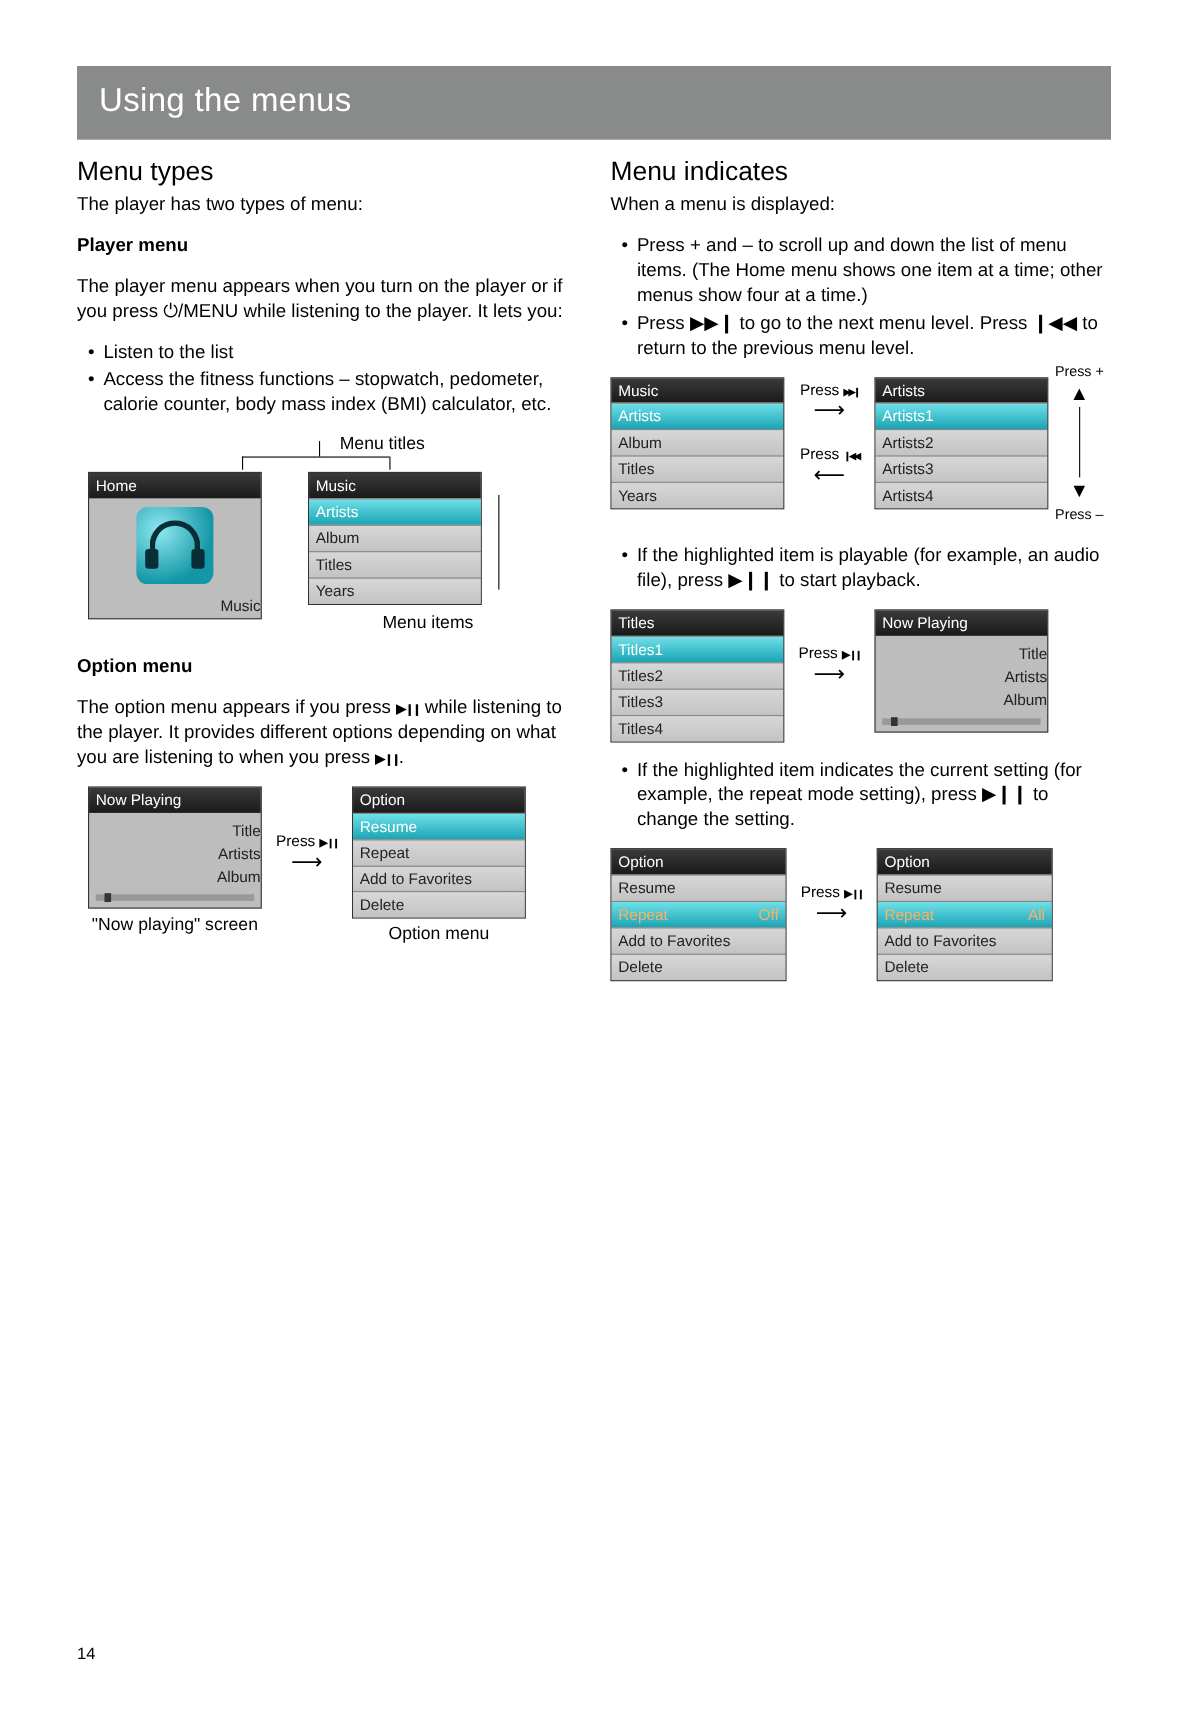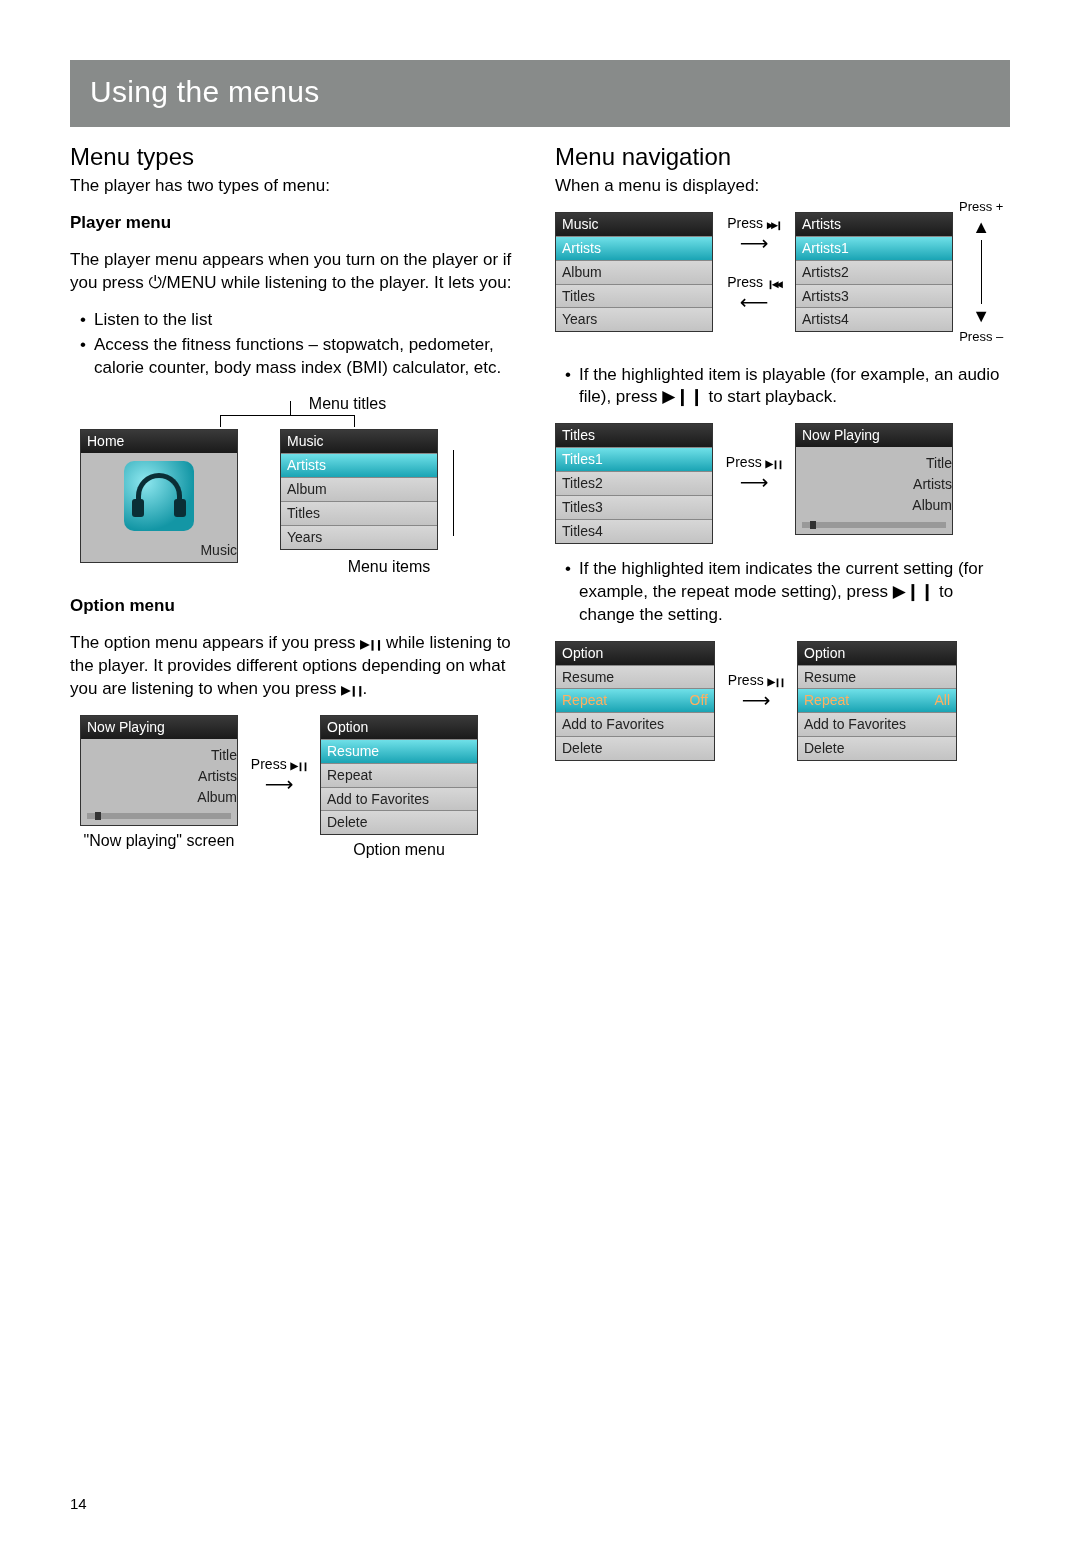--- a/index.html
+++ b/index.html
@@ -185,23 +185,27 @@
           <div class="sc-row">Repeat</div>
           <div class="sc-row">Add to Favorites</div>
           <div class="sc-row">Delete</div>
         </div>
         <div class="caption">Option menu</div>
       </div>
     </div>
   </div>
 
   <div class="col">
-    <h2>Menu navigation</h2>
+    <h2>Menu indicates</h2>
     <p>When a menu is displayed:</p>
 
+    <ul class="body">
+      <li>Press + and – to scroll up and down the list of menu items. (The Home menu shows one item at a time; other menus show four at a time.)</li>
+      <li>Press ▶▶❙ to go to the next menu level. Press ❙◀◀ to return to the previous menu level.</li>
+    </ul>
 
     <div class="flexrow" style="align-items:flex-start;">
       <div class="screen">
         <div class="sc-title">Music</div>
         <div class="sc-row hl">Artists</div>
         <div class="sc-row">Album</div>
         <div class="sc-row">Titles</div>
         <div class="sc-row">Years</div>
       </div>
       <div class="arrow" style="margin-top:2px;">

